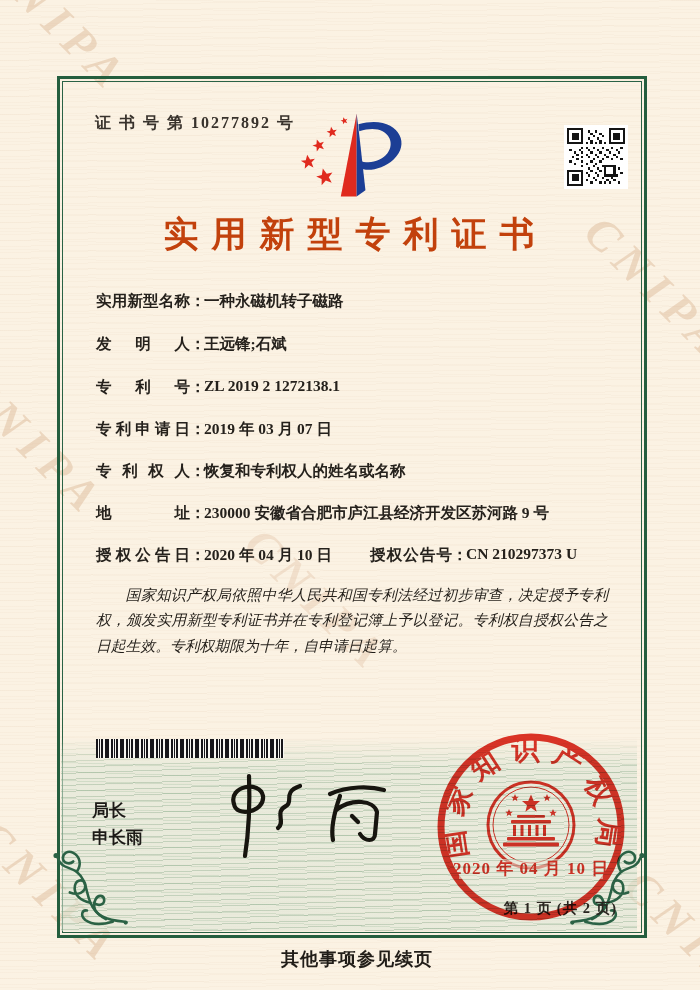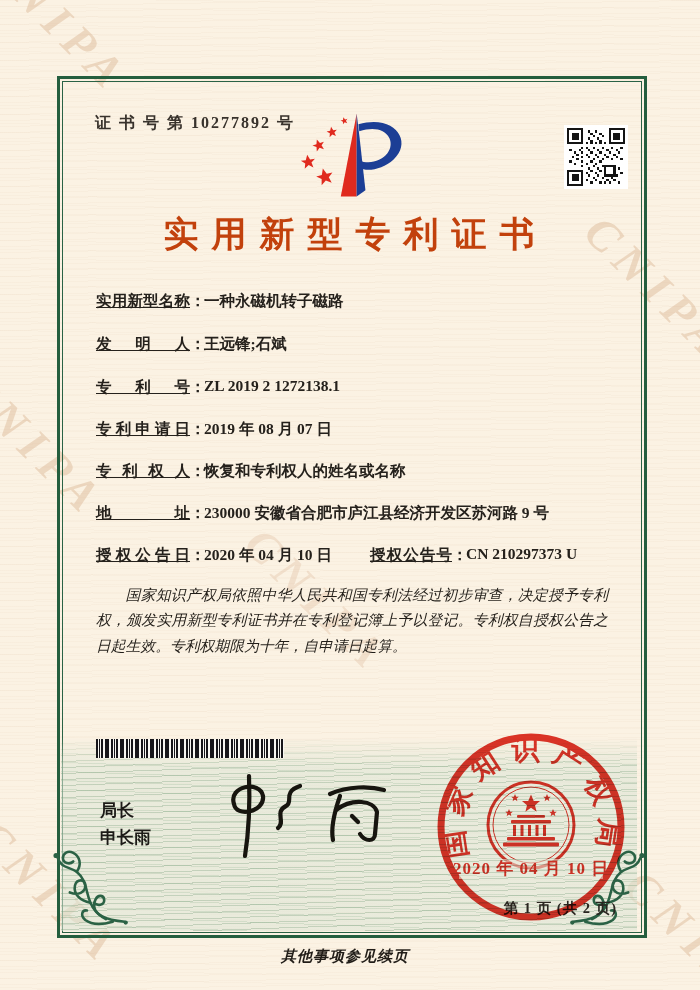--- a/index.html
+++ b/index.html
@@ -60,21 +60,21 @@
   .title{
     position:absolute;left:57px;top:211px;width:584px;z-index:3;
     text-align:center;font-size:35px;font-weight:700;color:#c2410c;
     letter-spacing:13px;text-indent:13px;
   }
   
   .field-row{
     position:absolute;left:96px;z-index:3;white-space:nowrap;
     font-size:15.5px;font-weight:600;color:#25211c;
   }
-  .flabel{display:inline-block;width:94px;text-align:justify;text-align-last:justify;vertical-align:top;text-decoration:underline;}
+  .flabel{display:inline-block;width:94px;text-align:justify;text-align-last:justify;vertical-align:top;}
   .fcolon{display:inline-block;width:14px;vertical-align:top;}
   .fvalue{vertical-align:top;}
   .r1{top:291px}.r2{top:334px}.r3{top:377px}.r4{top:419px}.r5{top:461px}.r6{top:503px}.r7{top:545px}
   .grant-pair{position:absolute;left:274px;top:0;}
   .grant-pair .flabel{width:82px;}
   
   .legal{
     position:absolute;left:96px;top:583px;width:512px;z-index:3;
     font-size:14.8px;line-height:25.3px;color:#211d18;
     font-style:italic;text-align:justify;
@@ -83,35 +83,35 @@
   
   .barcode{
     position:absolute;left:96px;top:739px;width:188px;height:19px;z-index:3;
     background-color:#f8f7f2;
     background-image:
       repeating-linear-gradient(90deg,#17161a 0 2px, rgba(0,0,0,0) 2px 5px),
       repeating-linear-gradient(90deg,#17161a 0 1px, rgba(0,0,0,0) 1px 3px),
       repeating-linear-gradient(90deg, rgba(0,0,0,0) 0 9px, #f8f7f2 9px 11px);
   }
   
-  .signer{position:absolute;left:100px;top:797px;z-index:3;
+  .signer{position:absolute;left:92px;top:797px;z-index:3;
     font-family:"Liberation Sans","DejaVu Sans",sans-serif;font-weight:700;
     font-size:17px;color:#1c1a17;line-height:27px;}
   .signature{position:absolute;left:212px;top:768px;width:196px;height:96px;z-index:4;}
   
   .seal{position:absolute;left:433px;top:729px;width:196px;height:196px;z-index:5;
     mix-blend-mode:multiply;opacity:.92;}
   
   .page-number{
     position:absolute;left:57px;top:899px;width:560px;z-index:3;text-align:right;
     font-size:14.5px;letter-spacing:1px;color:#2a2620;font-weight:600;
   }
   .footer-note{
     position:absolute;left:281px;top:947px;z-index:3;
-    font-size:15px;font-style:italic;font-weight:600;color:#211d18;letter-spacing:1px;
+    font-size:18px;font-weight:600;color:#211d18;letter-spacing:1px;
   }
 </style>
 </head>
 <body>
 
 <div>
 
   <div class="page-texture"></div>
 
   <div class="wm wm-1">CNIPA</div>
@@ -192,21 +192,21 @@
   <div class="field-row r1">
     <span class="flabel">实用新型名称</span><span class="fcolon">：</span><span class="fvalue">一种永磁机转子磁路</span>
   </div>
   <div class="field-row r2">
     <span class="flabel">发明人</span><span class="fcolon">：</span><span class="fvalue">王远锋;石斌</span>
   </div>
   <div class="field-row r3">
     <span class="flabel">专利号</span><span class="fcolon">：</span><span class="fvalue">ZL 2019 2 1272138.1</span>
   </div>
   <div class="field-row r4">
-    <span class="flabel">专利申请日</span><span class="fcolon">：</span><span class="fvalue">2019 年 08 月 07 日</span>
+    <span class="flabel">专利申请日</span><span class="fcolon">：</span><span class="fvalue">2019 年 03 月 07 日</span>
   </div>
   <div class="field-row r5">
     <span class="flabel">专利权人</span><span class="fcolon">：</span><span class="fvalue">恢复和专利权人的姓名或名称</span>
   </div>
   <div class="field-row r6">
     <span class="flabel">地址</span><span class="fcolon">：</span><span class="fvalue">230000 安徽省合肥市庐江县经济开发区苏河路 9 号</span>
   </div>
   <div class="field-row r7">
     <span class="flabel">授权公告日</span><span class="fcolon">：</span><span class="fvalue">2020 年 04 月 10 日</span>
     <span class="grant-pair">

